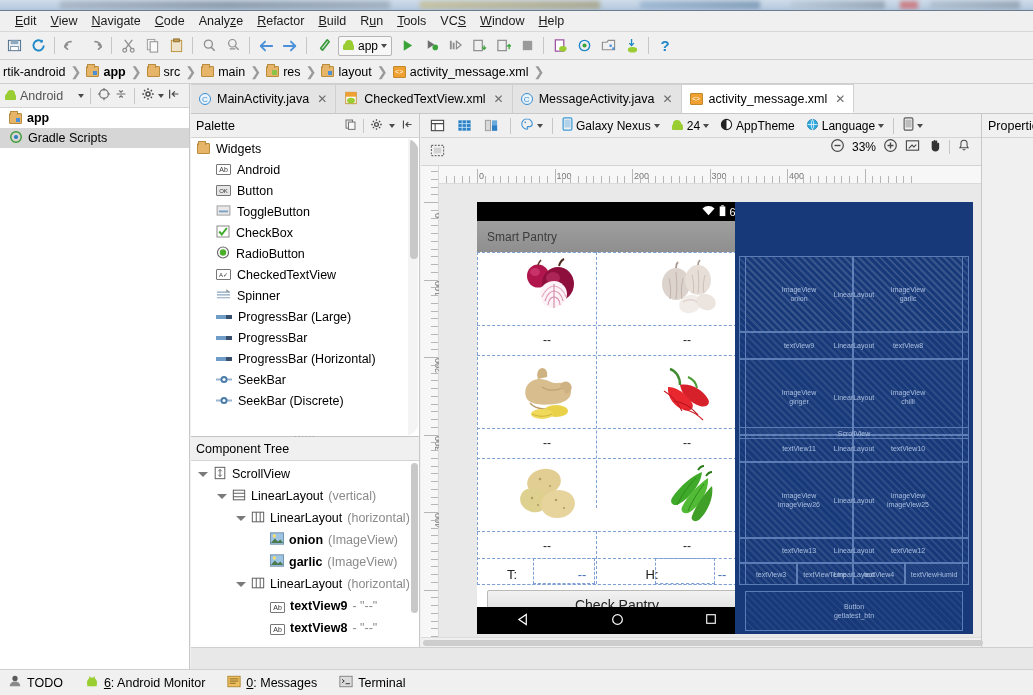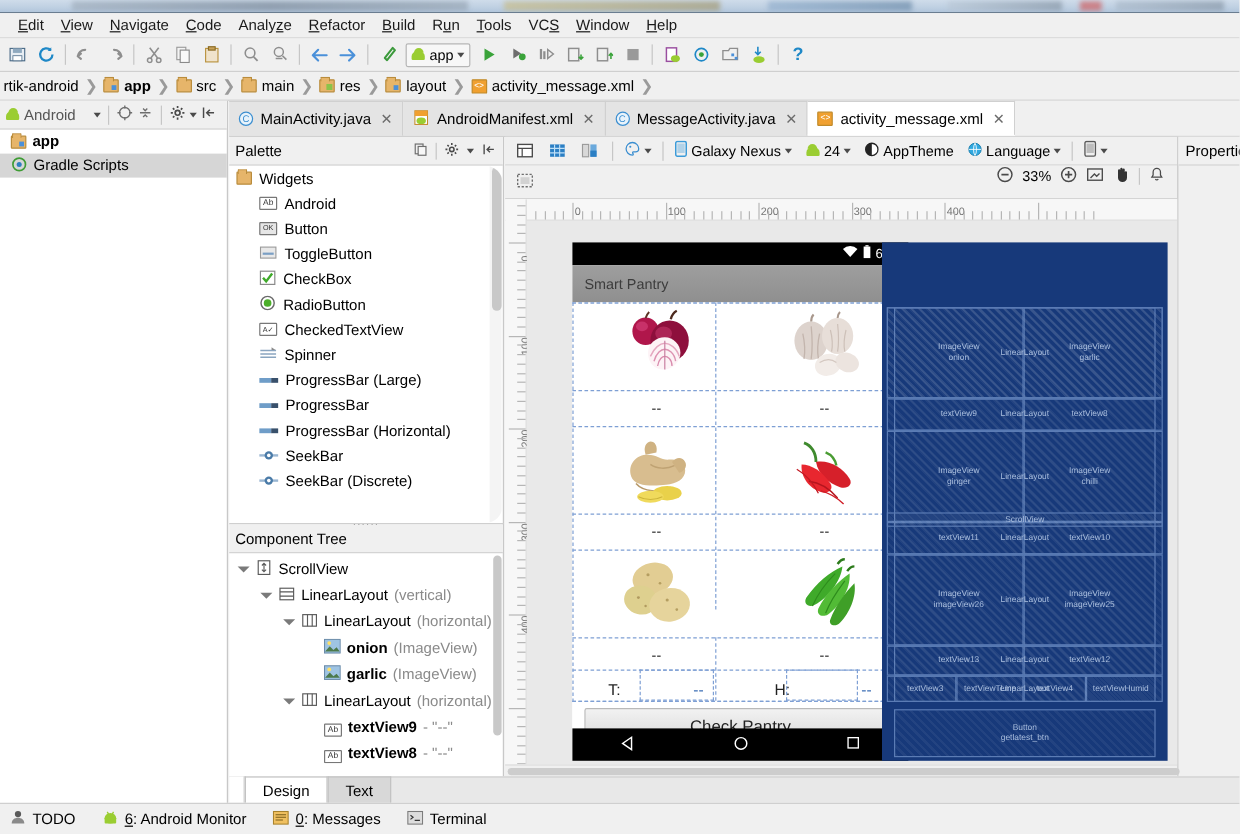--- a/index.html
+++ b/index.html
@@ -666,21 +666,21 @@
         <span class="ico javaico">C</span>
         <span>MainActivity.java</span>
         <span class="x">✕</span>
       </div>
       <div class="etab">
         <span><svg width="14" height="14" viewBox="0 0 16 16">
             <rect x="2" y="1.5" width="12" height="13" fill="#fff" stroke="#c58a2a"></rect>
             <rect x="2" y="1.5" width="12" height="5" fill="#f0a030"></rect>
             <ellipse cx="8" cy="11" rx="4.5" ry="3.2" fill="#9acd32"></ellipse>
           </svg></span>
-        <span>AndroidManifest.xml</span>
+        <span>CheckedTextView.xml</span>
         <span class="x">✕</span>
       </div>
       <div class="etab">
         <span class="ico javaico">C</span>
         <span>MessageActivity.java</span>
         <span class="x">✕</span>
       </div>
       <div class="etab active">
         <span class="ico xmlico or">&lt;&gt;</span>
         <span>activity_message.xml</span>
@@ -1201,25 +1201,20 @@
           </div>
       </div>
     </div>
   </div>
 
   <div class="hscroll">
       <i></i>
     </div>
 
   <div class="dtabs-strip"></div>
-  <div class="dtabs" id="dtabs">
-      <div class="spacer"></div>
-      <div class="dtab active">Design</div>
-      <div class="dtab">Text</div>
-    </div>
 
   <div class="statusbar" id="statusbar">
       <div class="sb-item">
         <span><svg width="14" height="14" viewBox="0 0 16 16">
             <circle cx="8" cy="5" r="3" fill="#5a5a5a"></circle>
             <path d="M2 14c0-3.5 2.7-5.5 6-5.5s6 2 6 5.5z" fill="#8a8a8a"></path>
           </svg></span>
         <span>TODO</span>
       </div>
       <div class="sb-item">

